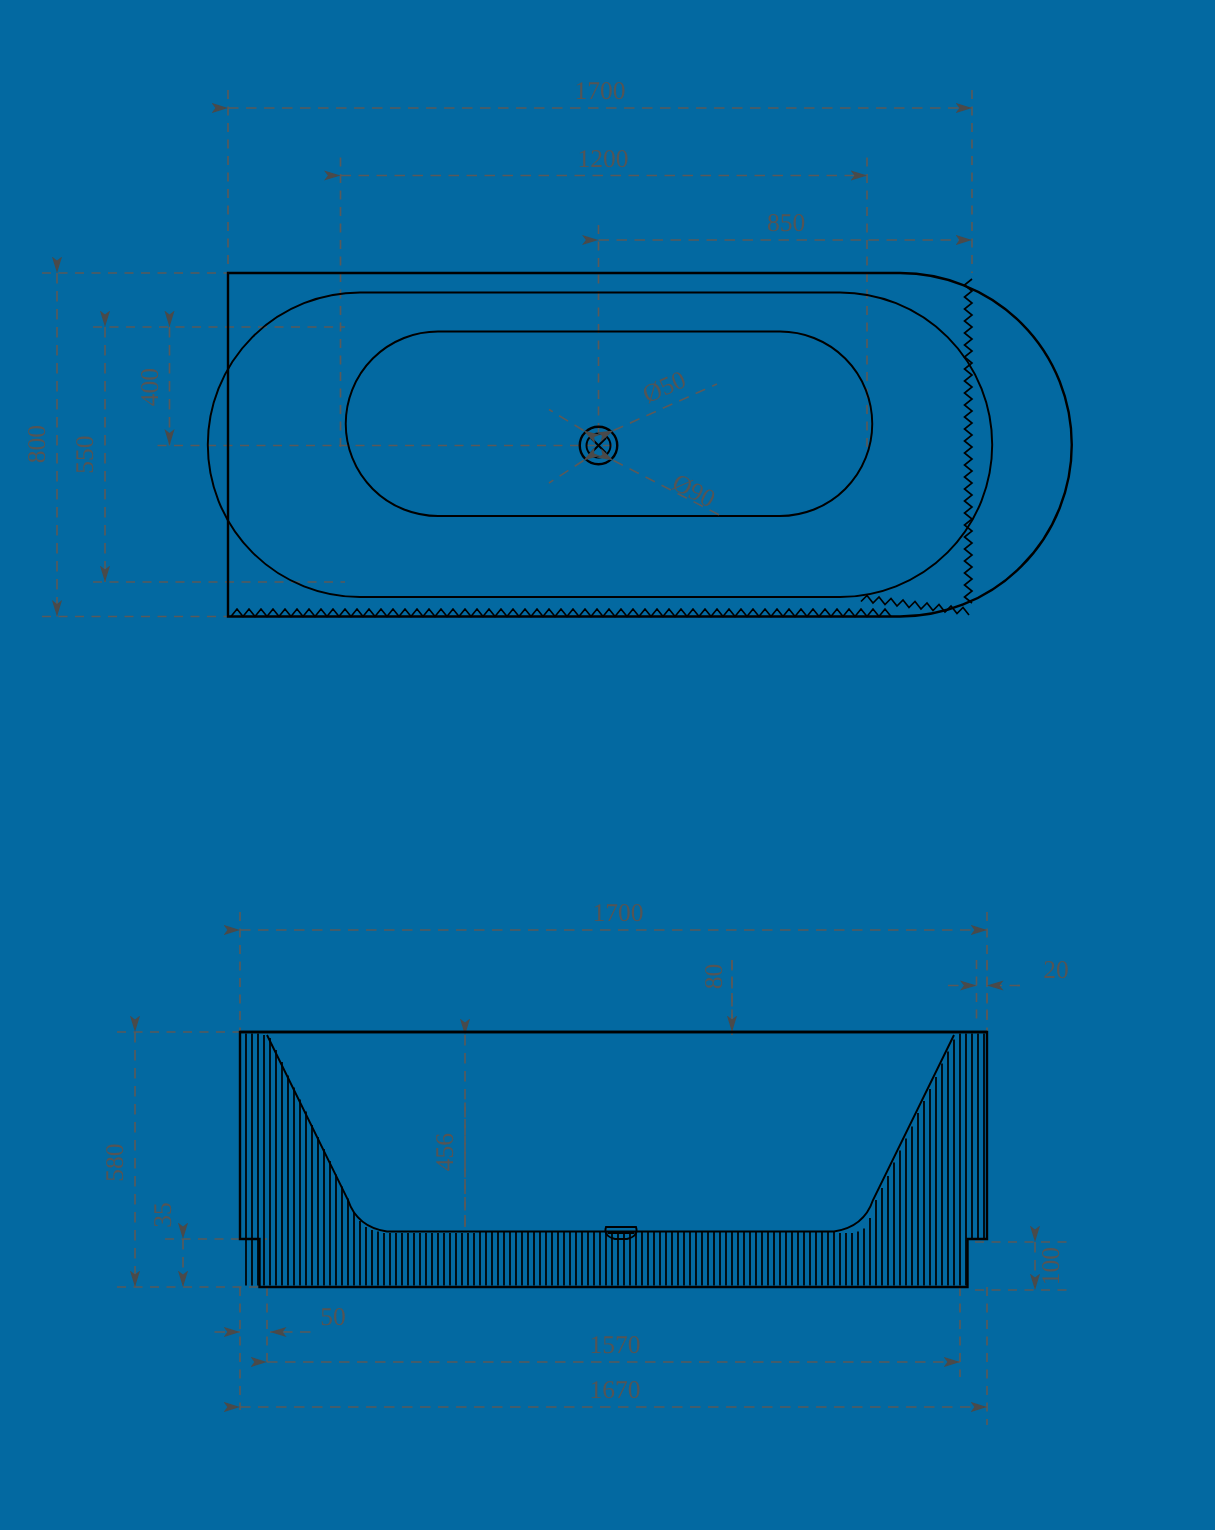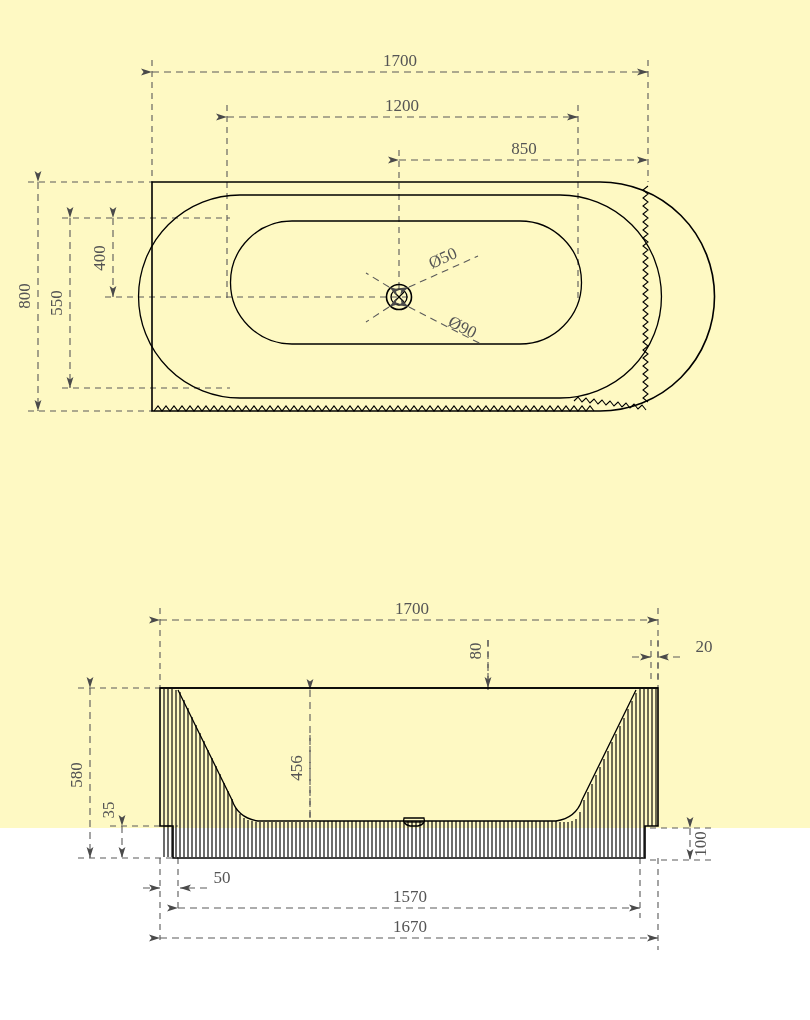--- a/index.html
+++ b/index.html
@@ -9,22 +9,22 @@
   }
   body {
     width: 810px;
     height: 1020px;
     font-family: "Liberation Serif", serif;
     overflow: hidden;
   }
   #sheet {
     position: relative;
     width: 810px;
-    height: 828px;
-    background: #fef9c3;
+    height: 1020px;
+    background: #0369a1;
   }
   svg#drawing {
     display: block;
     width: 810px;
     height: 1020px;
   }
   .dimtext {
     font-family: "Liberation Serif", serif;
     font-size: 17px;
     fill: #555555;

